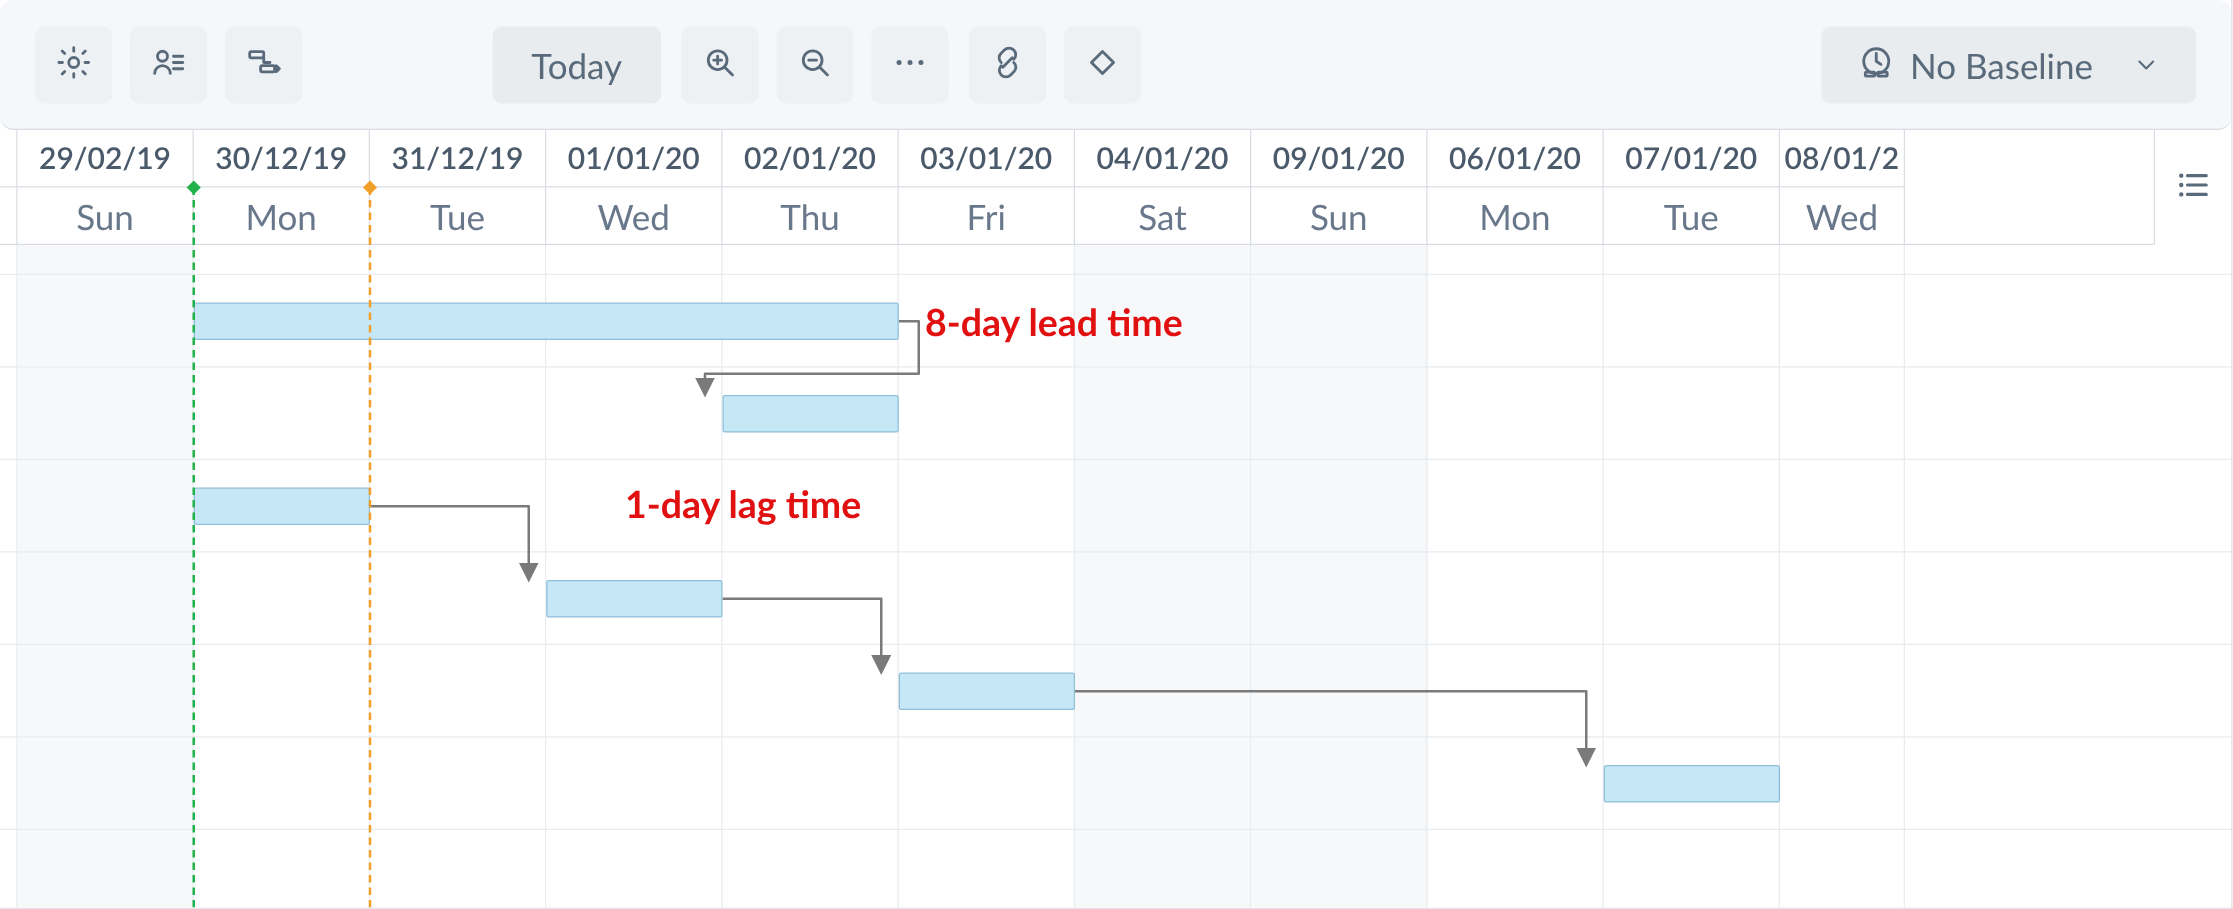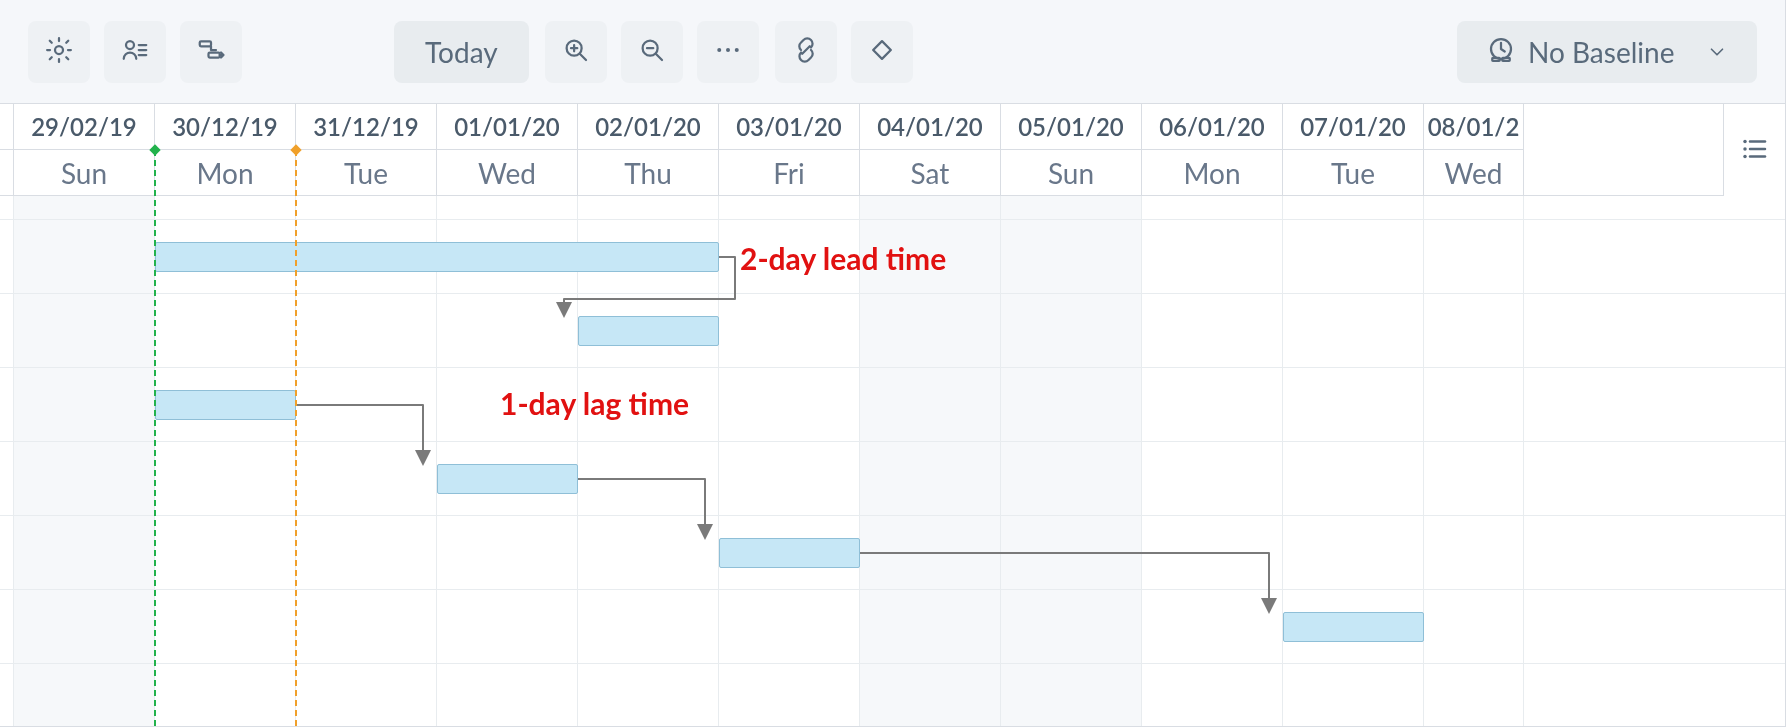--- a/index.html
+++ b/index.html
@@ -31,20 +31,21 @@
     background:#fff; position:relative;
   }
 
   
   .toolbar {
     display:flex; align-items:center;
     height:104px; padding:0 28px;
     background:var(--tb-bg);
     border-bottom:1px solid var(--border);
     gap:16px;
+    border-radius:11px;
   }
   .tb-group { display:flex; gap:14px; }
   .tb-sep   { width:120px; }         
   .tb-flex  { flex:1; }
   .btn {
     height:62px; min-width:62px; border-radius:8px;
     border:1px solid transparent;
     background:var(--btn-bg2);
     display:flex; align-items:center; justify-content:center;
     color:#596a7b; cursor:pointer; user-select:none;
@@ -223,21 +224,21 @@
   <div class="header">
     <div class="header-row top" id="hdr-dates">
         <div class="date-cell" style="width: 14px; border-right: 1px solid var(--border);"></div>
         <div class="date-cell" style="width: 141px;">29/02/19</div>
         <div class="date-cell" style="width: 141px;">30/12/19</div>
         <div class="date-cell" style="width: 141px;">31/12/19</div>
         <div class="date-cell" style="width: 141px;">01/01/20</div>
         <div class="date-cell" style="width: 141px;">02/01/20</div>
         <div class="date-cell" style="width: 141px;">03/01/20</div>
         <div class="date-cell" style="width: 141px;">04/01/20</div>
-        <div class="date-cell" style="width: 141px;">05/01/20</div>
+        <div class="date-cell" style="width: 141px;">09/01/20</div>
         <div class="date-cell" style="width: 141px;">06/01/20</div>
         <div class="date-cell" style="width: 141px;">07/01/20</div>
         <div class="date-cell" style="width: 100px;">08/01/2</div>
       </div>
     <div class="header-row" id="hdr-days">
         <div class="day-cell" style="width: 14px;"></div>
         <div class="day-cell" style="width: 141px;">Sun</div>
         <div class="day-cell" style="width: 141px;">Mon</div>
         <div class="day-cell" style="width: 141px;">Tue</div>
         <div class="day-cell" style="width: 141px;">Wed</div>
@@ -301,21 +302,21 @@
       </svg>
     <div id="bars">
         <div class="bar" style="left: 155px; top: 46px; width: 564px;"></div>
         <div class="bar" style="left: 578px; top: 120px; width: 141px;"></div>
         <div class="bar" style="left: 155px; top: 194px; width: 141px;"></div>
         <div class="bar" style="left: 437px; top: 268px; width: 141px;"></div>
         <div class="bar" style="left: 719px; top: 342px; width: 141px;"></div>
         <div class="bar" style="left: 1283px; top: 416px; width: 141px;"></div>
       </div>
     <div id="annotations">
-        <div class="anno" style="left: 740px; top: 44px;">2-day lead time</div>
+        <div class="anno" style="left: 740px; top: 44px;">8-day lead time</div>
         <div class="anno" style="left: 500px; top: 189px; text-align: center;">1-day lag time</div>
       </div>
   </div>
 
   <div id="markers">
       <div class="marker-line green" style="left: 154px; top: 150px; bottom: 0px;"></div>
       <svg width="16" height="16" viewBox="0 0 16 16" style="position: absolute; left: 147px; top: 142px;">
         <rect x="4" y="4" width="8" height="8" transform="rotate(45 8 8)" fill="var(--green)"></rect>
       </svg>
       <div class="marker-line orange" style="left: 295px; top: 150px; bottom: 0px;"></div>

